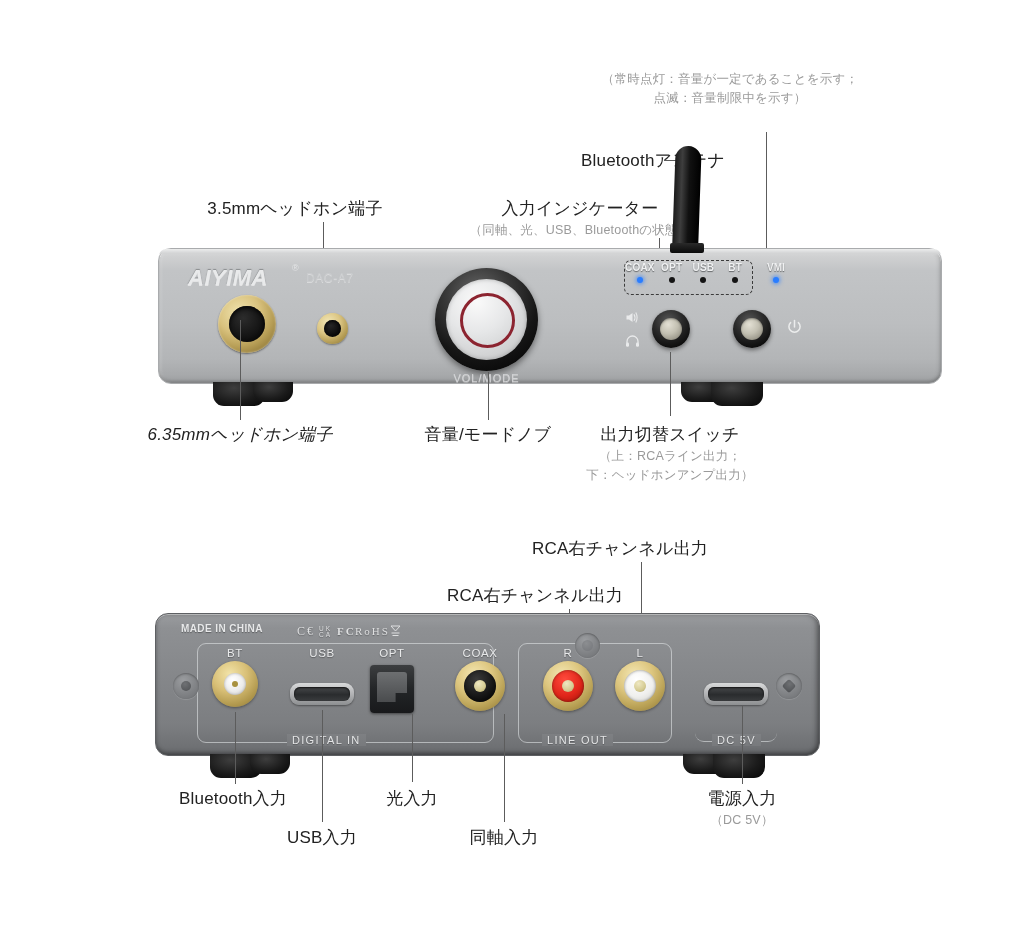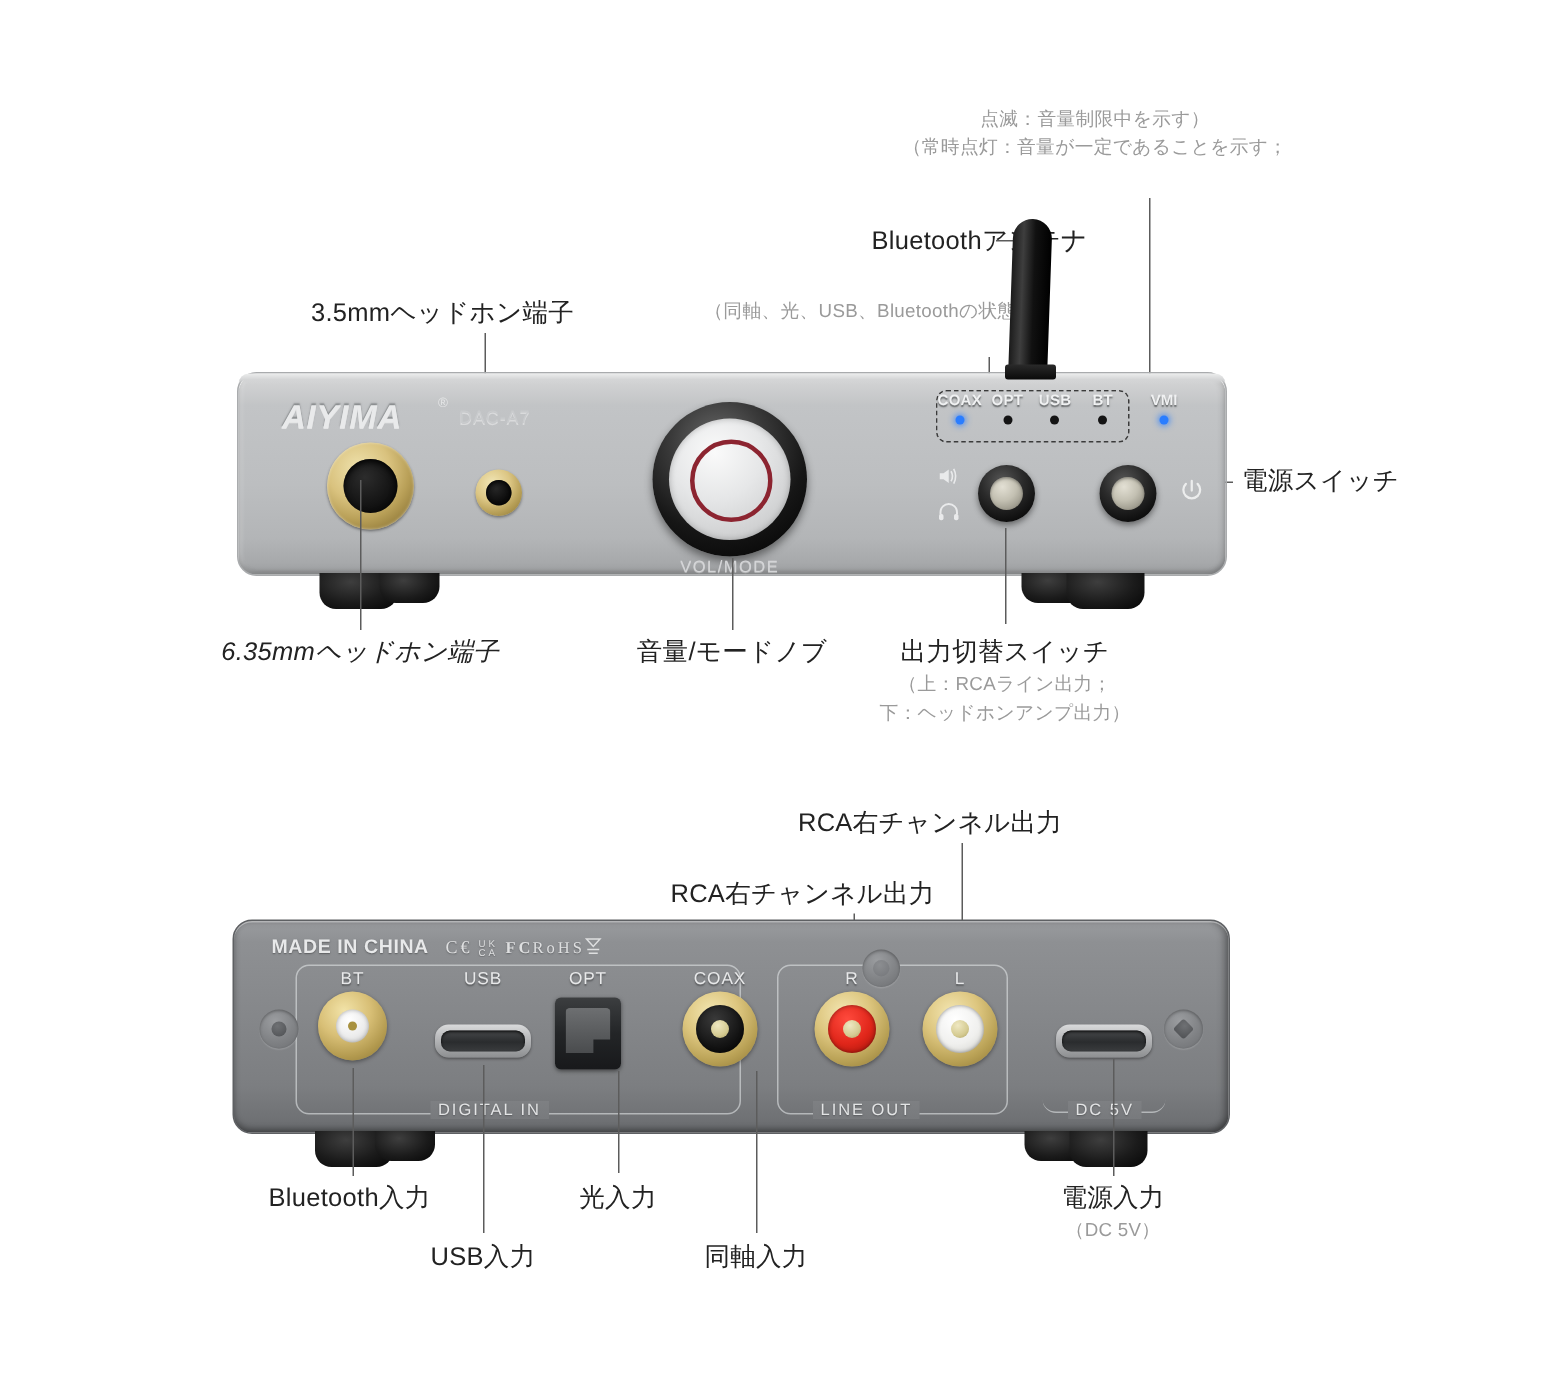--- a/index.html
+++ b/index.html
@@ -9,21 +9,21 @@
     color:#1d1d1d;-webkit-font-smoothing:antialiased;
   }
   .cap{position:absolute;text-align:center;line-height:1.35;white-space:nowrap;}
   .cap .t1{font-size:17px;color:#222;font-weight:400;letter-spacing:.2px;}
   .cap .t2{font-size:12.5px;color:#9a9a9a;letter-spacing:.2px;line-height:1.5;}
   .lead{position:absolute;background:#5c5c5c;}
   .lead.v{width:1px;}
   .lead.h{height:1px;}
 
   
-  #front-unit{position:absolute;left:158px;top:248px;width:660px;height:136px;}
+  #front-unit{position:absolute;left:158px;top:248px;width:784px;height:136px;}
   .chassis-front{
     position:absolute;inset:0;border-radius:13px;
     background:linear-gradient(180deg,#d9dadb 0%,#cfd0d1 6%,#c2c4c6 16%,#bcbec0 55%,#b3b5b7 82%,#a7a9ab 94%,#9a9c9e 100%);
     box-shadow:inset 0 1px 0 rgba(255,255,255,.85),inset 0 -2px 3px rgba(0,0,0,.18),
                inset 2px 0 3px rgba(255,255,255,.25),inset -2px 0 4px rgba(0,0,0,.12);
     border:1px solid #a9abad;
   }
   .chassis-front::after{
     content:"";position:absolute;left:0;right:0;top:0;height:7px;border-radius:13px 13px 0 0;
     background:linear-gradient(180deg,#eceded 0%,#d3d4d5 60%,rgba(190,192,194,0) 100%);
@@ -97,21 +97,21 @@
 
   
   #rear-unit{position:absolute;left:155px;top:613px;width:665px;height:143px;}
   .chassis-rear{
     position:absolute;inset:0;border-radius:13px;
     background:linear-gradient(180deg,#9a9c9f 0%,#8e9093 10%,#85878a 45%,#7c7e81 78%,#6f7174 94%,#66686b 100%);
     box-shadow:inset 0 1px 0 rgba(255,255,255,.4),inset 0 -2px 4px rgba(0,0,0,.3),
                inset -3px 0 5px rgba(0,0,0,.25);
     border:1px solid #5e6063;
   }
-  .made-in{position:absolute;left:26px;top:10px;font-size:13px;font-weight:700;letter-spacing:.4px;
+  .made-in{position:absolute;left:26px;top:10px;font-size:10px;font-weight:700;letter-spacing:.4px;
     color:#e8e9ea;text-shadow:0 1px 1px rgba(60,62,64,.6);}
   .certs{position:absolute;left:142px;top:10px;font-size:11px;color:#dedfe0;letter-spacing:2px;
     font-family:"Liberation Serif",serif;text-shadow:0 1px 1px rgba(60,62,64,.5);}
   .group-box{position:absolute;border:1px solid rgba(225,228,230,.6);border-radius:9px;}
   .group-lbl{position:absolute;font-size:11px;letter-spacing:1.3px;color:#e3e4e5;
     text-shadow:0 1px 1px rgba(60,62,64,.55);background:linear-gradient(180deg,#7e8083,#787a7d);padding:0 5px;}
   .port-lbl{position:absolute;font-size:11.5px;letter-spacing:.6px;color:#e8e9ea;
     text-shadow:0 1px 1px rgba(60,62,64,.6);text-align:center;}
 
   .sma{position:absolute;left:57px;top:48px;width:46px;height:46px;border-radius:50%;
@@ -170,36 +170,37 @@
   #antenna{position:absolute;left:672px;top:146px;width:26px;height:106px;
     background:linear-gradient(90deg,#1b1b1b 0%,#3e3e3e 28%,#111 58%,#000 100%);
     border-radius:13px 13px 3px 3px;transform:rotate(2deg);transform-origin:bottom center;}
   #antenna-base{position:absolute;left:670px;top:243px;width:34px;height:10px;
     background:linear-gradient(180deg,#2a2a2a,#0a0a0a);border-radius:2px;}
 </style>
 </head>
 <body>
 
 <div class="cap" style="left:530px;top:70px;width:400px;">
+  <div class="t2">（常時点灯：音量が一定であることを示す；</div>
   <div class="t2">点滅：音量制限中を示す）</div>
-  <div class="t2">（常時点灯：音量が一定であることを示す；</div>
 </div>
 <div class="lead v" style="left:766px;top:132px;height:125px;"></div>
 
 <div class="cap" style="left:525px;top:150px;width:200px;text-align:right;">
   <div class="t1">Bluetoothアンテナ</div>
 </div>
 <div class="lead h" style="left:664px;top:160px;width:25px;"></div>
 
 <div class="cap" style="left:135px;top:198px;width:320px;">
   <div class="t1">3.5mmヘッドホン端子</div>
 </div>
 <div class="lead v" style="left:323px;top:222px;height:90px;"></div>
 
 <div class="cap" style="left:420px;top:198px;width:320px;">
+  <div class="t1">入力インジケーター</div>
   <div class="t2">（同軸、光、USB、Bluetoothの状態）</div>
 </div>
 <div class="lead v" style="left:659px;top:238px;height:26px;"></div>
 
 <div class="cap" style="left:828px;top:310px;width:200px;text-align:left;">
   <div class="t1">電源スイッチ</div>
 </div>
 <div class="lead h" style="left:787px;top:321px;width:35px;"></div>
 
 <div id="front-unit">

